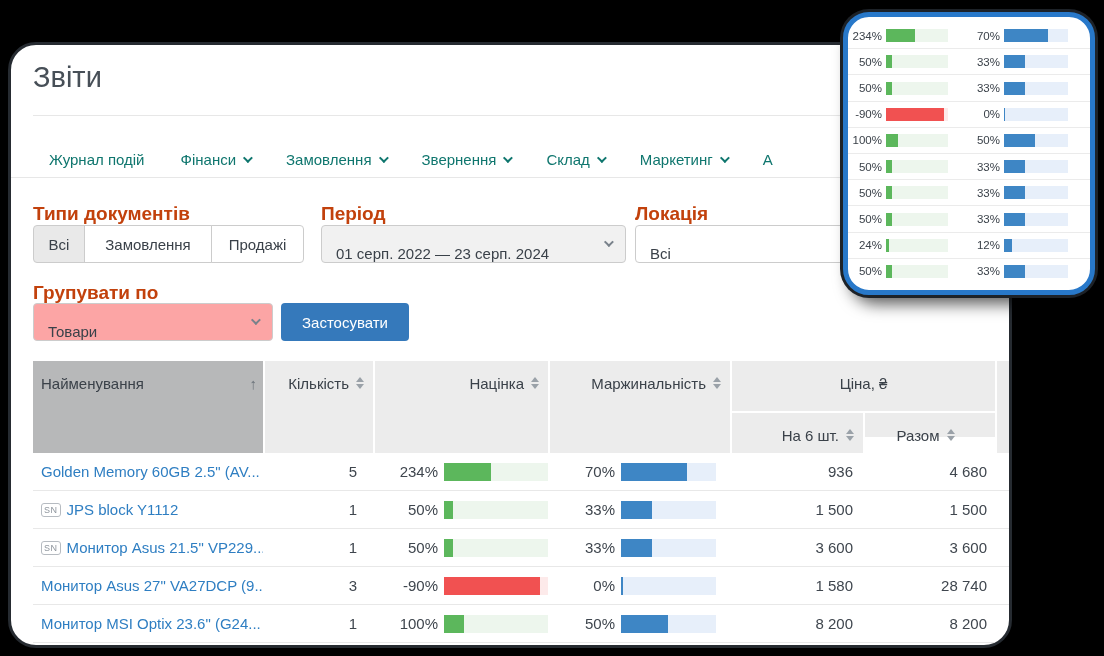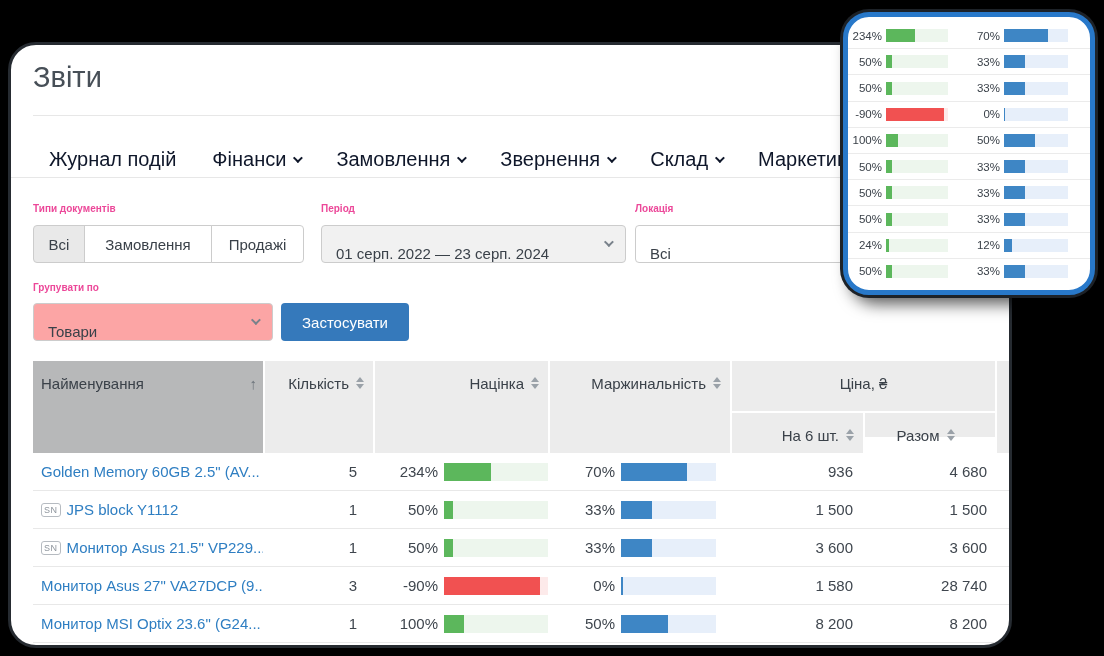--- a/index.html
+++ b/index.html
@@ -18,26 +18,26 @@
     background:#fff; border:3px solid #262b31; border-radius:28px;
     overflow:hidden; z-index:1;
   }
   .page-title { position:absolute; left:22px; top:16px; font-size:29px; color:#474f57; font-weight:400; }
   .divider { position:absolute; height:1px; background:#e7e7e7; }
   .divider-title { left:22px; right:0; top:70px; }
   .divider-nav { left:0; right:0; top:132px; }
 
   
   .nav-row { position:absolute; left:38px; top:96px; height:36px; display:flex; align-items:center; gap:36px; white-space:nowrap; }
-  .nav-item { display:flex; align-items:center; gap:7px; color:#0f172a; font-size:20px; cursor:pointer; }
+  .nav-item { display:flex; align-items:center; gap:7px; color:#0f766e; font-size:15px; cursor:pointer; }
   .chev { display:inline-block; width:7px; height:7px; border-right:2px solid currentColor; border-bottom:2px solid currentColor; transform:rotate(45deg) translateY(-2px); }
   .chev-gray { color:#79828b; position:absolute; right:14px; top:14px; }
 
   
-  .filter-label { position:absolute; font-size:10px; font-weight:700; color:#ec4899; }
+  .filter-label { position:absolute; font-size:19px; font-weight:700; color:#c2410c; }
   .lbl-doctypes { left:22px; top:158px; }
   .lbl-period   { left:310px; top:158px; }
   .lbl-location { left:624px; top:158px; }
   .lbl-groupby  { left:22px; top:237px; }
 
   .segmented { position:absolute; left:22px; top:180px; height:38px; display:flex; }
   .seg-btn {
     border:1px solid #ccc; background:#fff; font-size:15px; color:#3a4149;
     display:flex; align-items:center; justify-content:center; margin-left:-1px; cursor:pointer;
     font-family:"Liberation Sans",sans-serif;

